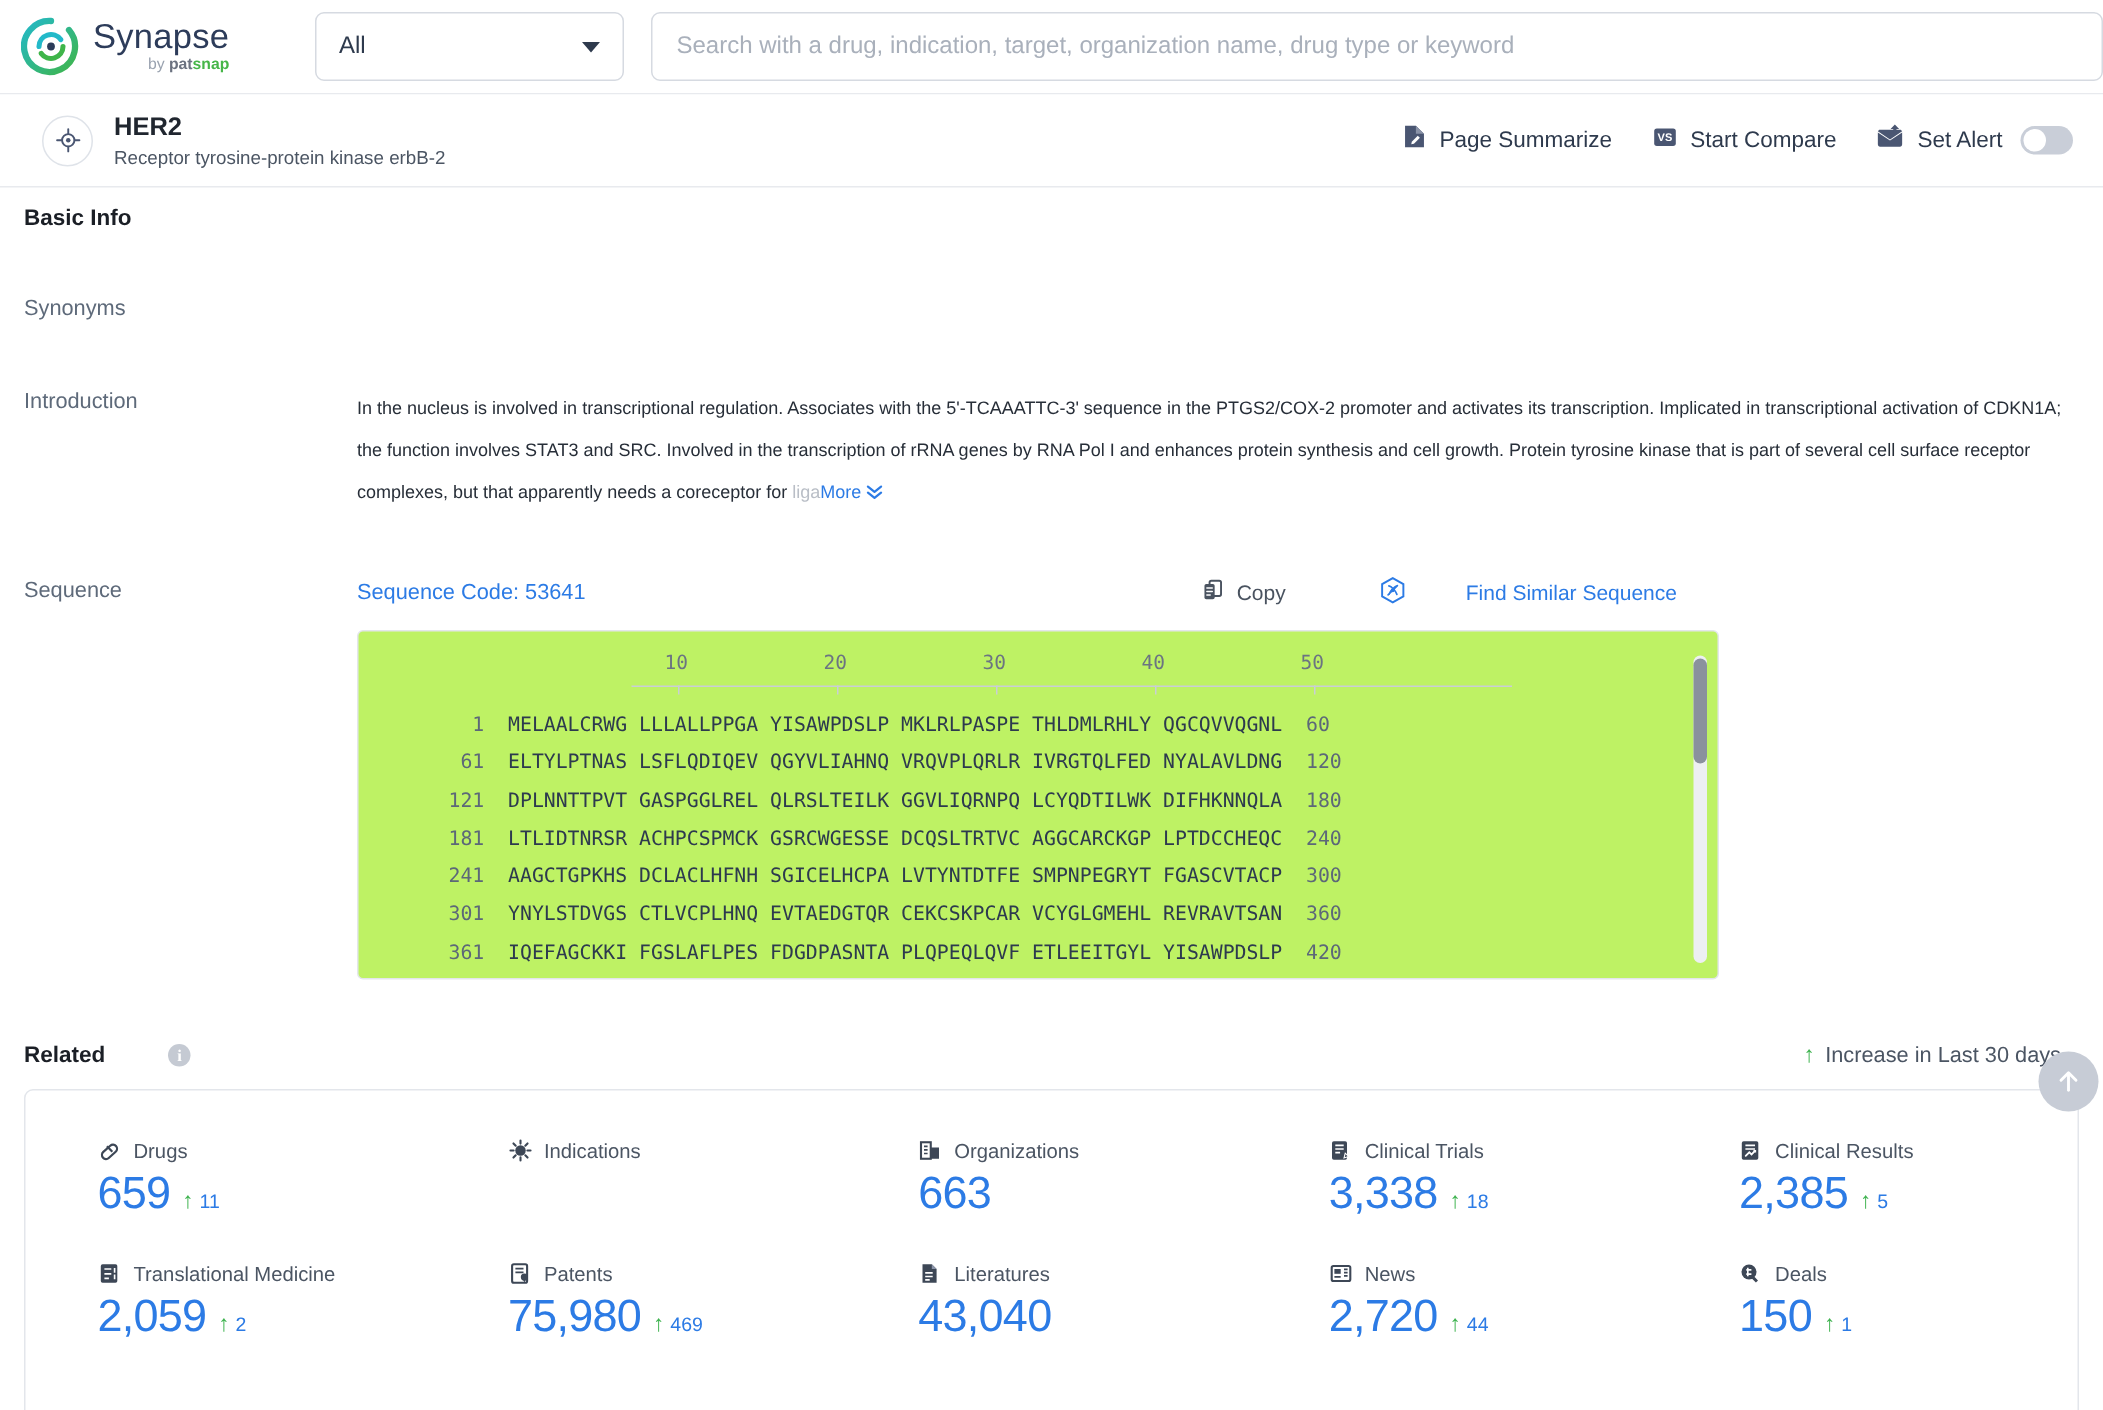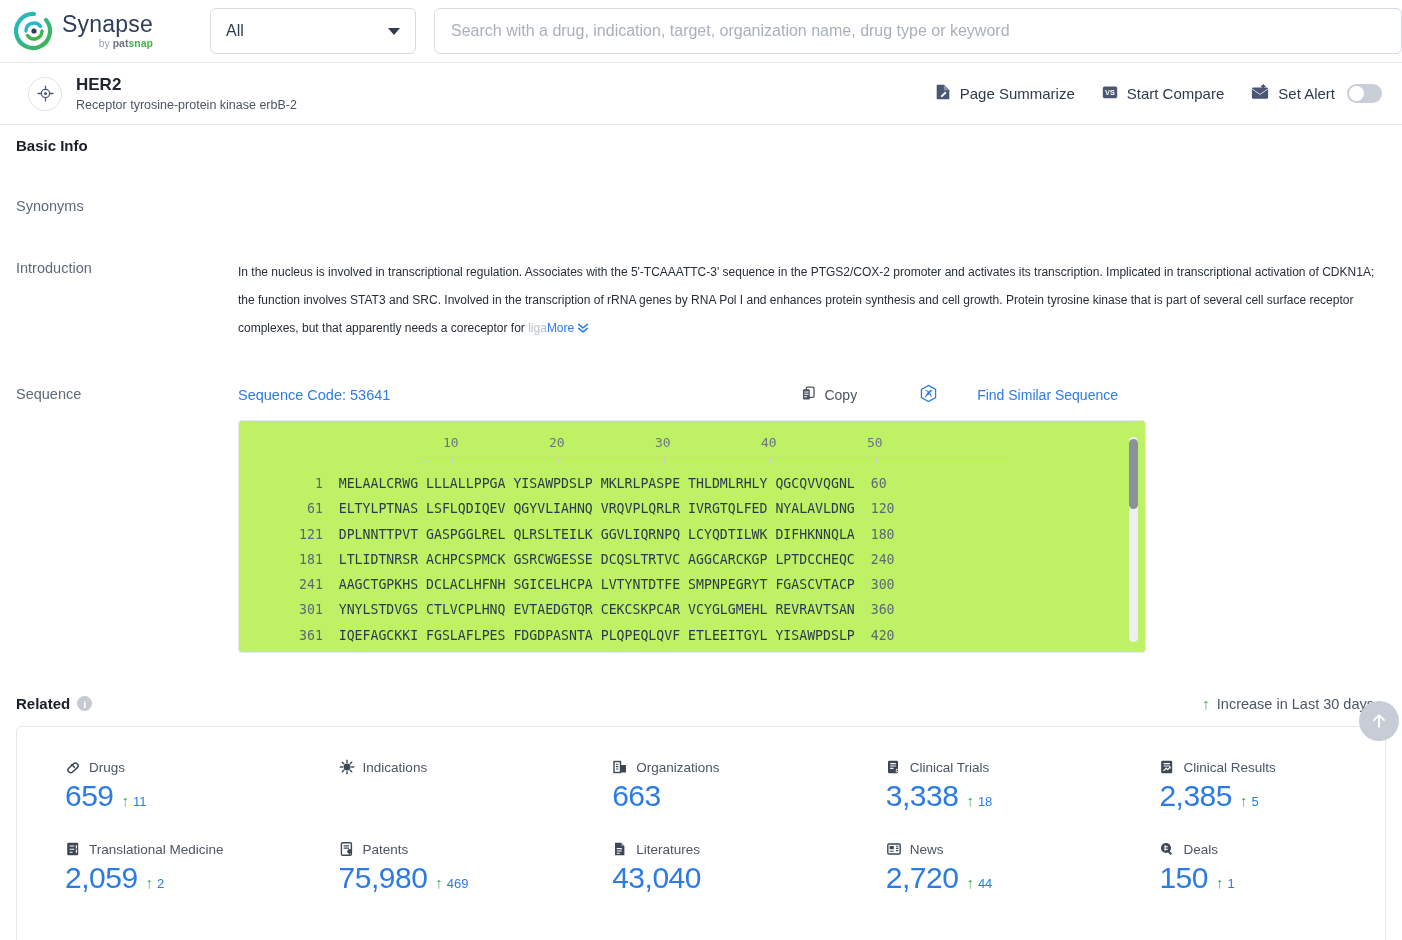--- a/index.html
+++ b/index.html
@@ -145,21 +145,21 @@
     position: absolute; right: 7px; top: 16px; width: 9px; height: 205px;
     background: #edeff2; border-radius: 5px;
   }
   .seq-scroll-thumb {
     position: absolute; right: 7px; top: 18px; width: 9px; height: 70px;
     background: #8a919d; border-radius: 5px; cursor: pointer;
   }
 
   
   .related-wrap { padding: 42px 0 0 0; }
-  .related-head { display: flex; align-items: center; }
+  .related-head { display: flex; align-items: center; gap: 35px; }
   .related-title { font-size: 15px; font-weight: 700; color: #1b1f26; }
   .info-badge {
     width: 15px; height: 15px; border-radius: 50%; background: #c5cad3;
     color: #fff; font-size: 11px; font-weight: 700; display: inline-flex;
     align-items: center; justify-content: center; margin-left: 7px;
     font-family: "Liberation Serif", serif; cursor: pointer;
   }
   .legend { margin-left: auto; display: flex; align-items: center; gap: 7px;
             font-size: 14.5px; color: #4b5563; padding-right: 12px; }
   .up-arrow { color: #3eb34f; font-size: 15px; font-weight: 700; line-height: 1; }

